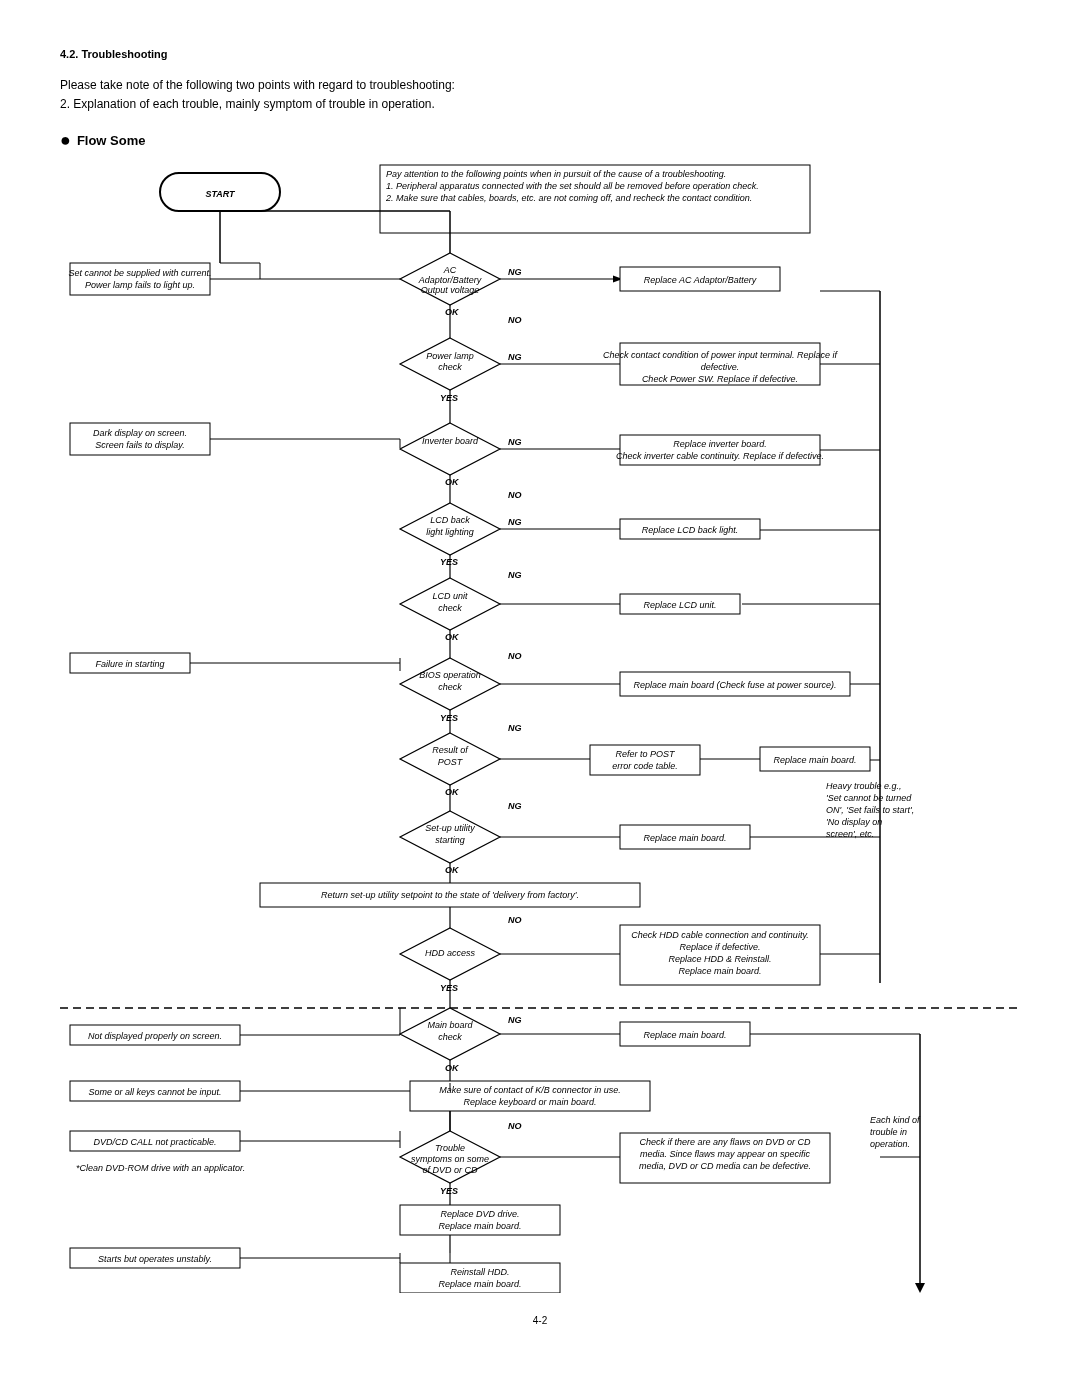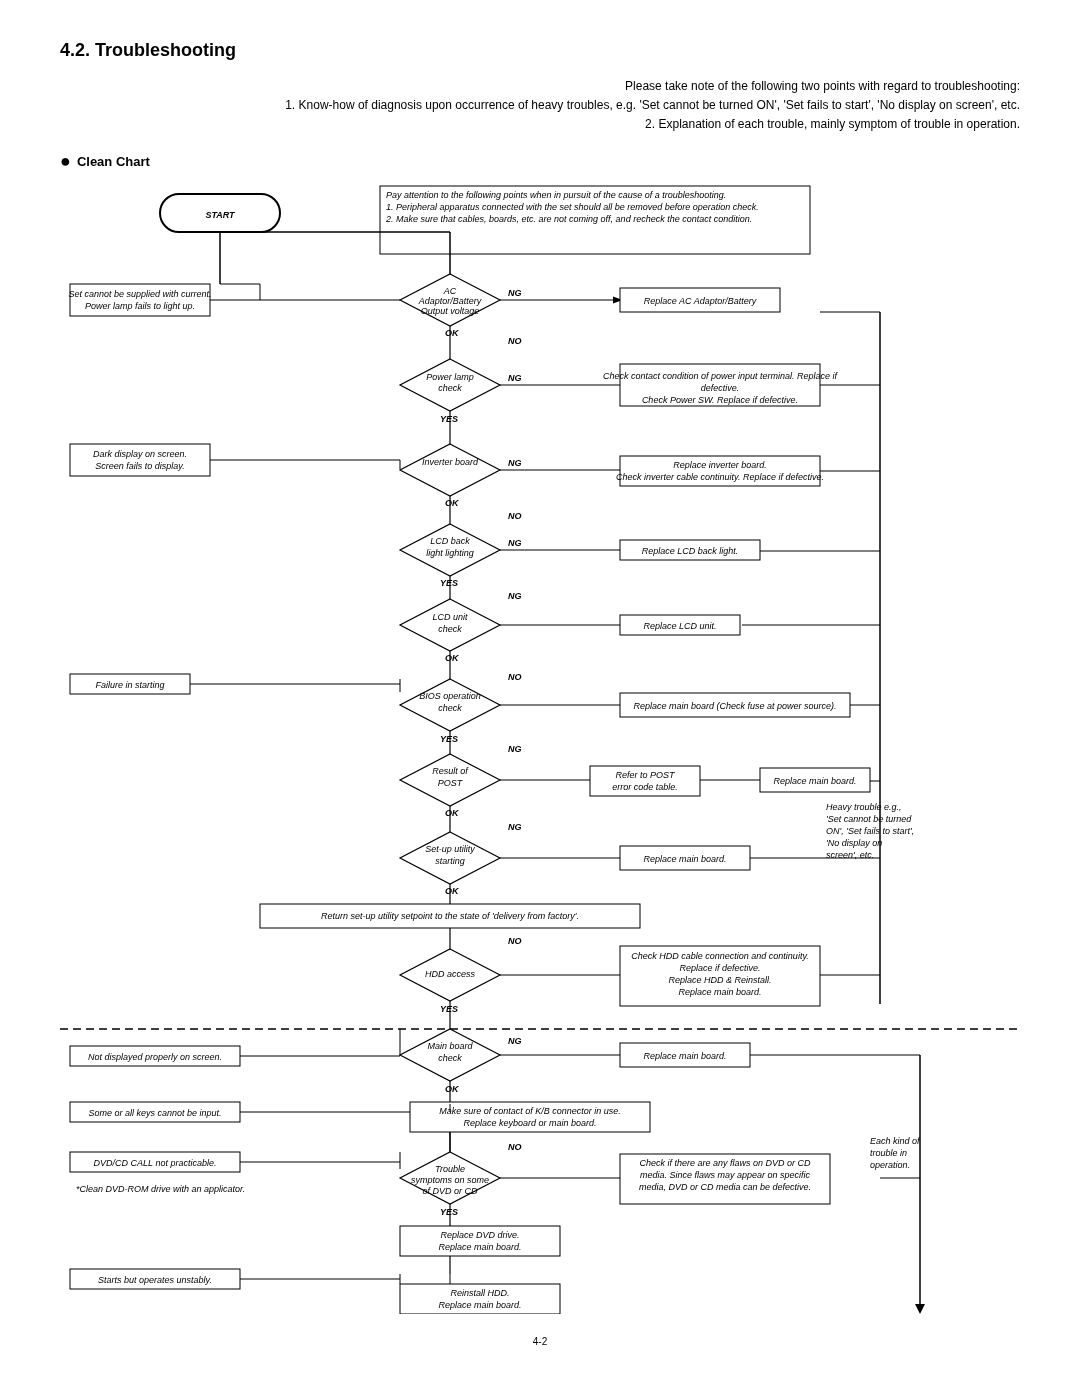--- a/index.html
+++ b/index.html
@@ -5,22 +5,22 @@
     * { box-sizing: border-box; margin: 0; padding: 0; }
     body {
       background: #fff;
       font-family: Arial, sans-serif;
       font-size: 11px;
       color: #000;
       width: 1080px;
       min-height: 1397px;
       padding: 40px 60px;
     }
-    h2 { font-size: 18px; font-weight: bold; margin-bottom: 16px; }
-    .intro { margin-bottom: 16px; font-size: 12px; line-height: 1.6; text-align: right; }
+    h2 { font-size: 11px; font-weight: bold; margin-bottom: 16px; margin-top: 8px; }
+    .intro { margin-bottom: 16px; font-size: 12px; line-height: 1.6; }
     .bullet-title { font-size: 13px; font-weight: bold; margin-bottom: 12px; display: flex; align-items: center; gap: 6px; }
     .bullet-dot { font-size: 18px; }
 
     .flowchart-wrapper {
       position: relative;
       width: 100%;
       font-style: italic;
     }
 
     
@@ -37,27 +37,26 @@
       font-size: 10px;
     }
   </style>
 </head>
 <body>
 
 <h2>4.2.  Troubleshooting</h2>
 
 <div class="intro">
   <p>Please take note of the following two points with regard to troubleshooting:</p>
-  <p>1. Know-how of diagnosis upon occurrence of heavy troubles, e.g. 'Set cannot be turned ON', 'Set fails to start', 'No display on screen', etc.</p>
   <p>2. Explanation of each trouble, mainly symptom of trouble in operation.</p>
 </div>
 
 <div class="bullet-title">
   <span class="bullet-dot">●</span>
-  <span>Clean Chart</span>
+  <span>Flow Some</span>
 </div>
 
 <div class="flowchart-wrapper">
 <svg class="flowchart-svg" viewBox="0 0 960 1130" xmlns="http://www.w3.org/2000/svg">
 
   <rect x="320" y="2" width="430" height="68" fill="white" stroke="black" stroke-width="1"></rect>
   <text x="326" y="14" font-size="8">Pay attention to the following points when in pursuit of the cause of a troubleshooting.</text>
   <text x="326" y="26" font-size="8">1.  Peripheral apparatus connected with the set should all be removed before operation check.</text>
   <text x="326" y="38" font-size="8">2.  Make sure that cables, boards, etc. are not coming off, and recheck the contact condition.</text>
 

